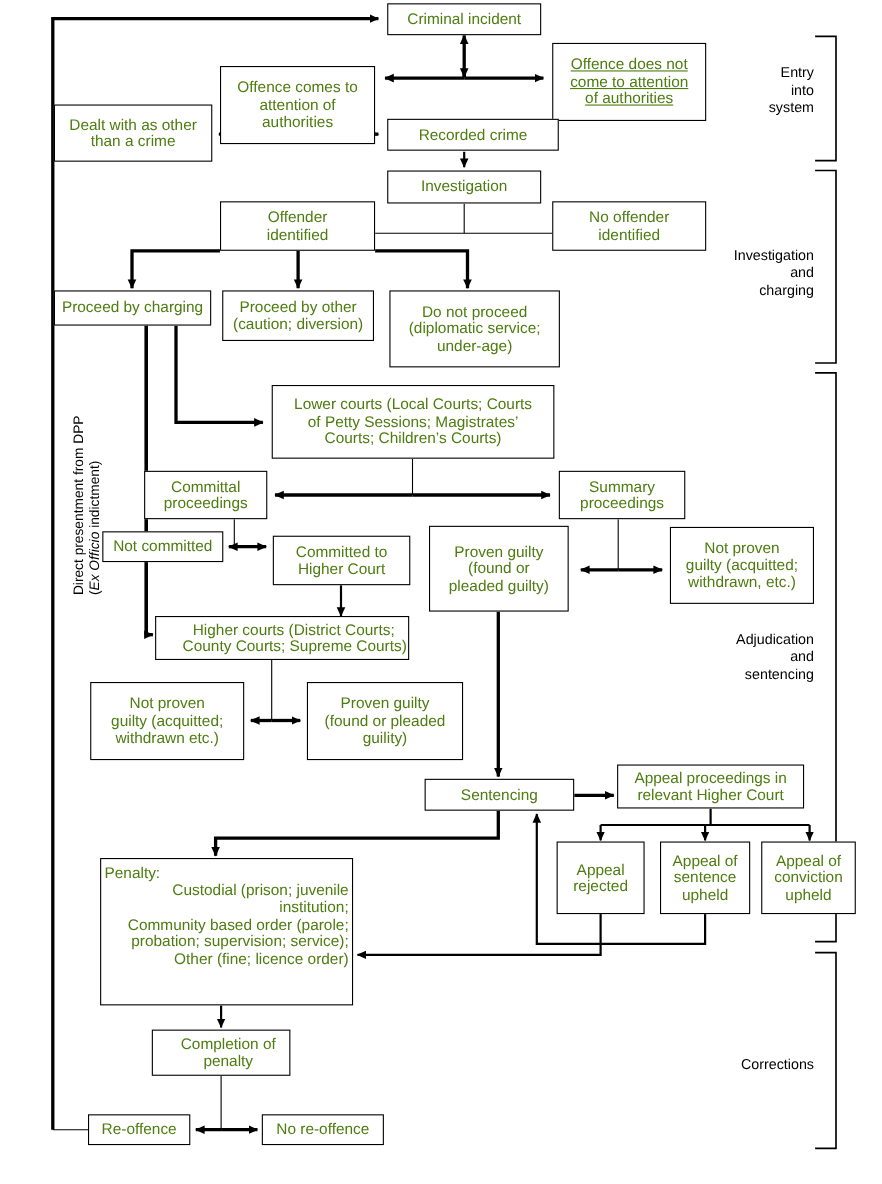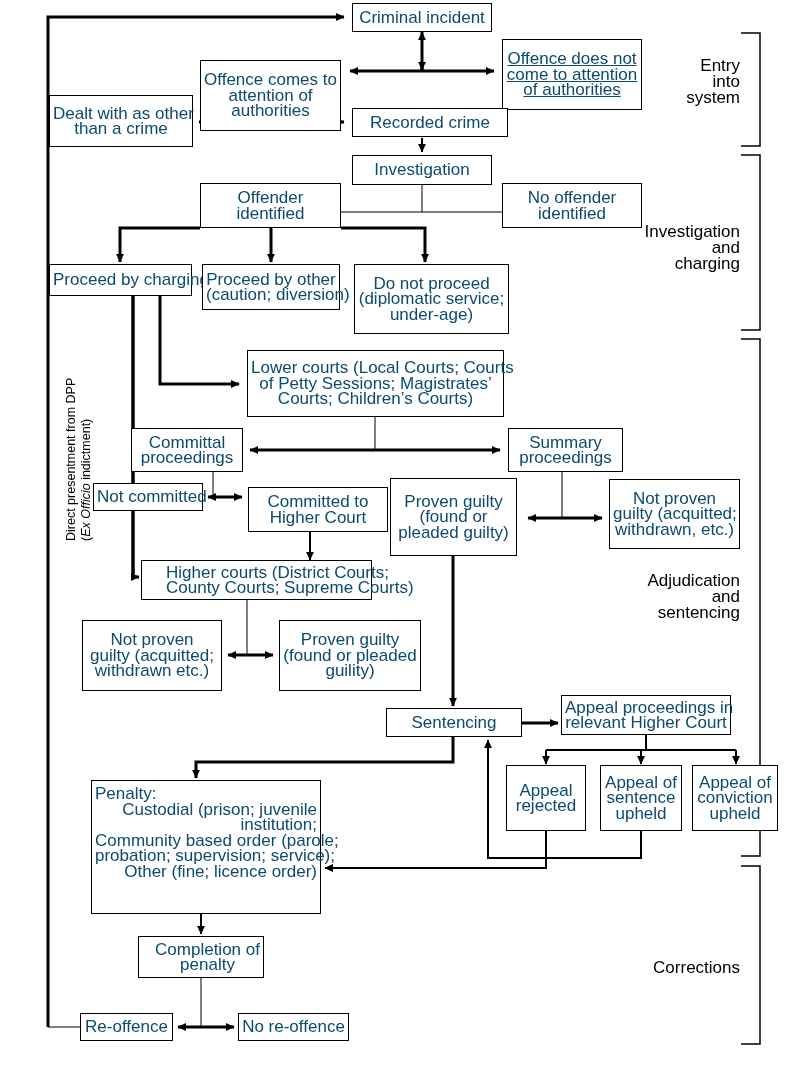--- a/index.html
+++ b/index.html
@@ -14,33 +14,33 @@
   .node{
     position:absolute;
     box-sizing:border-box;
     border:1px solid #000;
     background:#fff;
     display:flex;
     flex-direction:column;
     align-items:center;
     justify-content:center;
     text-align:center;
-    font-size:17px;
+    font-size:14px;
     line-height:15.5px;
-    color:#0c4a6e;
+    color:#4d7c0f;
     padding:1px 3px;
     z-index:3;
   }
   .node.left{align-items:flex-start;text-align:left;}
   .node .ln{display:block;width:100%;white-space:nowrap;}
   .node.left .ln{text-align:right;}
   .node .ln.ctr{text-align:left;}
   .section-label{
     position:absolute;
-    font-size:17px;
+    font-size:13px;
     line-height:16px;
     color:#000;
     text-align:right;
     z-index:3;
   }
   .vlabel{
     position:absolute;
     font-size:12.5px;
     line-height:15px;
     color:#000;
@@ -245,21 +245,21 @@
 
   <div class="node" style="left:508px; top:428px; width:115px; height:44px;">
     <span class="ln">Summary</span>
     <span class="ln">proceedings</span>
   </div>
 
   <div class="node" style="left:93px; top:483px; width:110px; height:28px;">
     <span class="ln">Not committed</span>
   </div>
 
-  <div class="node" style="left:248px; top:487px; width:140px; height:45px;">
+  <div class="node" style="left:248px; top:487px; width:125px; height:45px;">
     <span class="ln">Committed to</span>
     <span class="ln">Higher Court</span>
   </div>
 
   <div class="node" style="left:390px; top:478px; width:127px; height:78px;">
     <span class="ln">Proven guilty</span>
     <span class="ln">(found or</span>
     <span class="ln">pleaded guilty)</span>
   </div>
 

